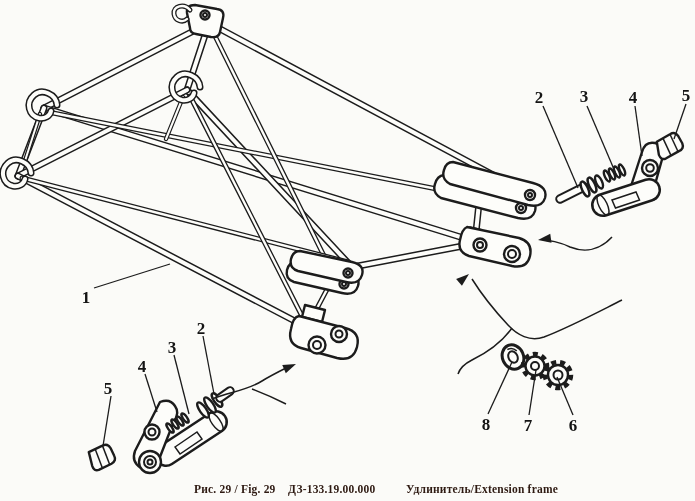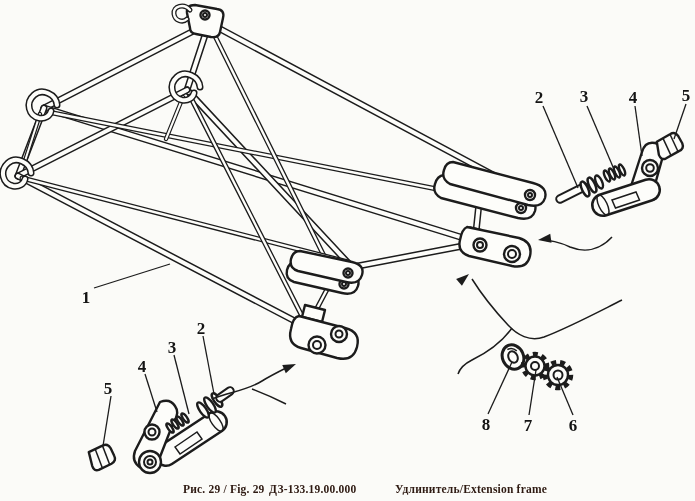--- a/index.html
+++ b/index.html
@@ -24,24 +24,24 @@
   .eye{fill:#fdfdfa;stroke:#1c1c1c;stroke-width:2.4}
   .hole{fill:none;stroke:#1c1c1c;stroke-width:2}
   .thin{fill:none;stroke:#1c1c1c;stroke-width:1.5}
   .lead{fill:none;stroke:#1c1c1c;stroke-width:1.3}
   .curve{fill:none;stroke:#1c1c1c;stroke-width:1.5}
   .arrow{fill:#1c1c1c;stroke:none}
   .num{font:700 17px "Liberation Serif",serif;fill:#141414;text-anchor:middle}
   .caption{position:absolute;left:0;top:483px;width:695px;height:18px;}
   .caption span{
     position:absolute;white-space:nowrap;
-    font:700 11.5px "Liberation Serif",serif;color:#2e1a12;letter-spacing:.2px;
+    font:700 11.5px "Liberation Serif",serif;color:#2e1a12;letter-spacing:.2px;margin-left:11px;
   }
   .cap-fig{left:183px}
-  .cap-num{left:269px}
+  .cap-num{left:277px}
   .cap-title{left:395px}
 </style>
 </head>
 <body>
 
 <div class="stage">
 <svg width="695" height="501" viewBox="0 0 695 501">
 
   <g>
 

